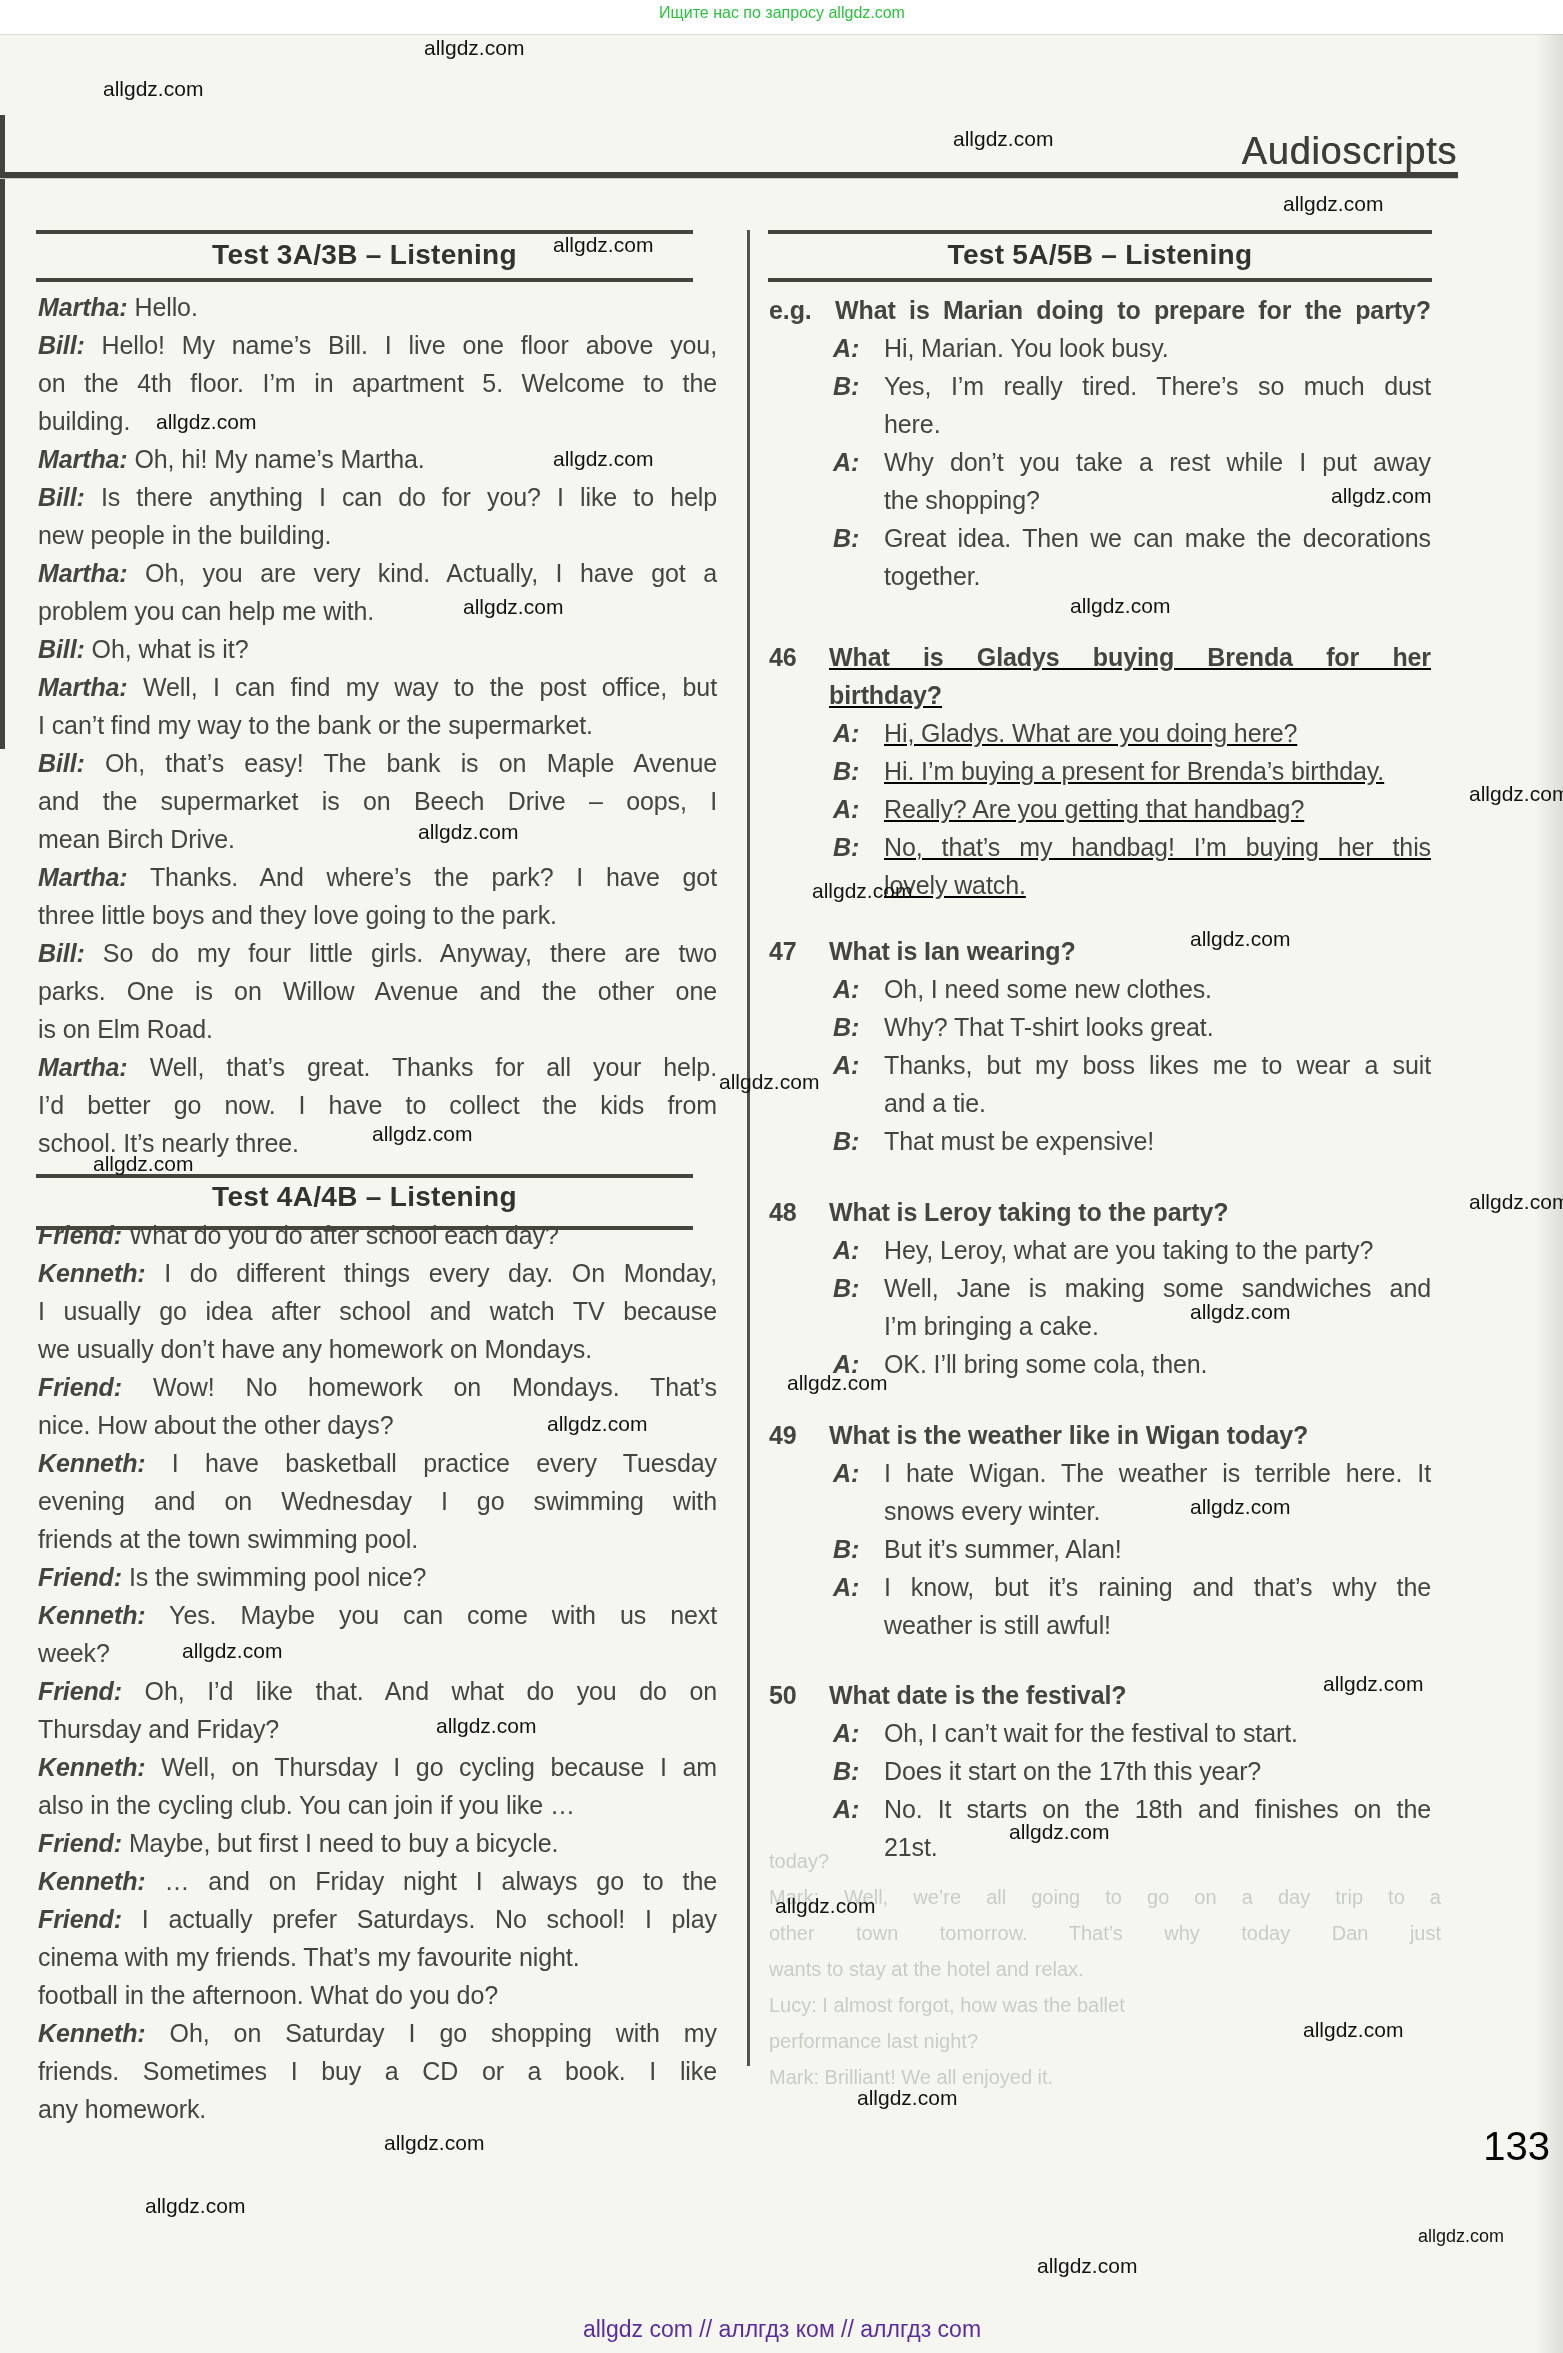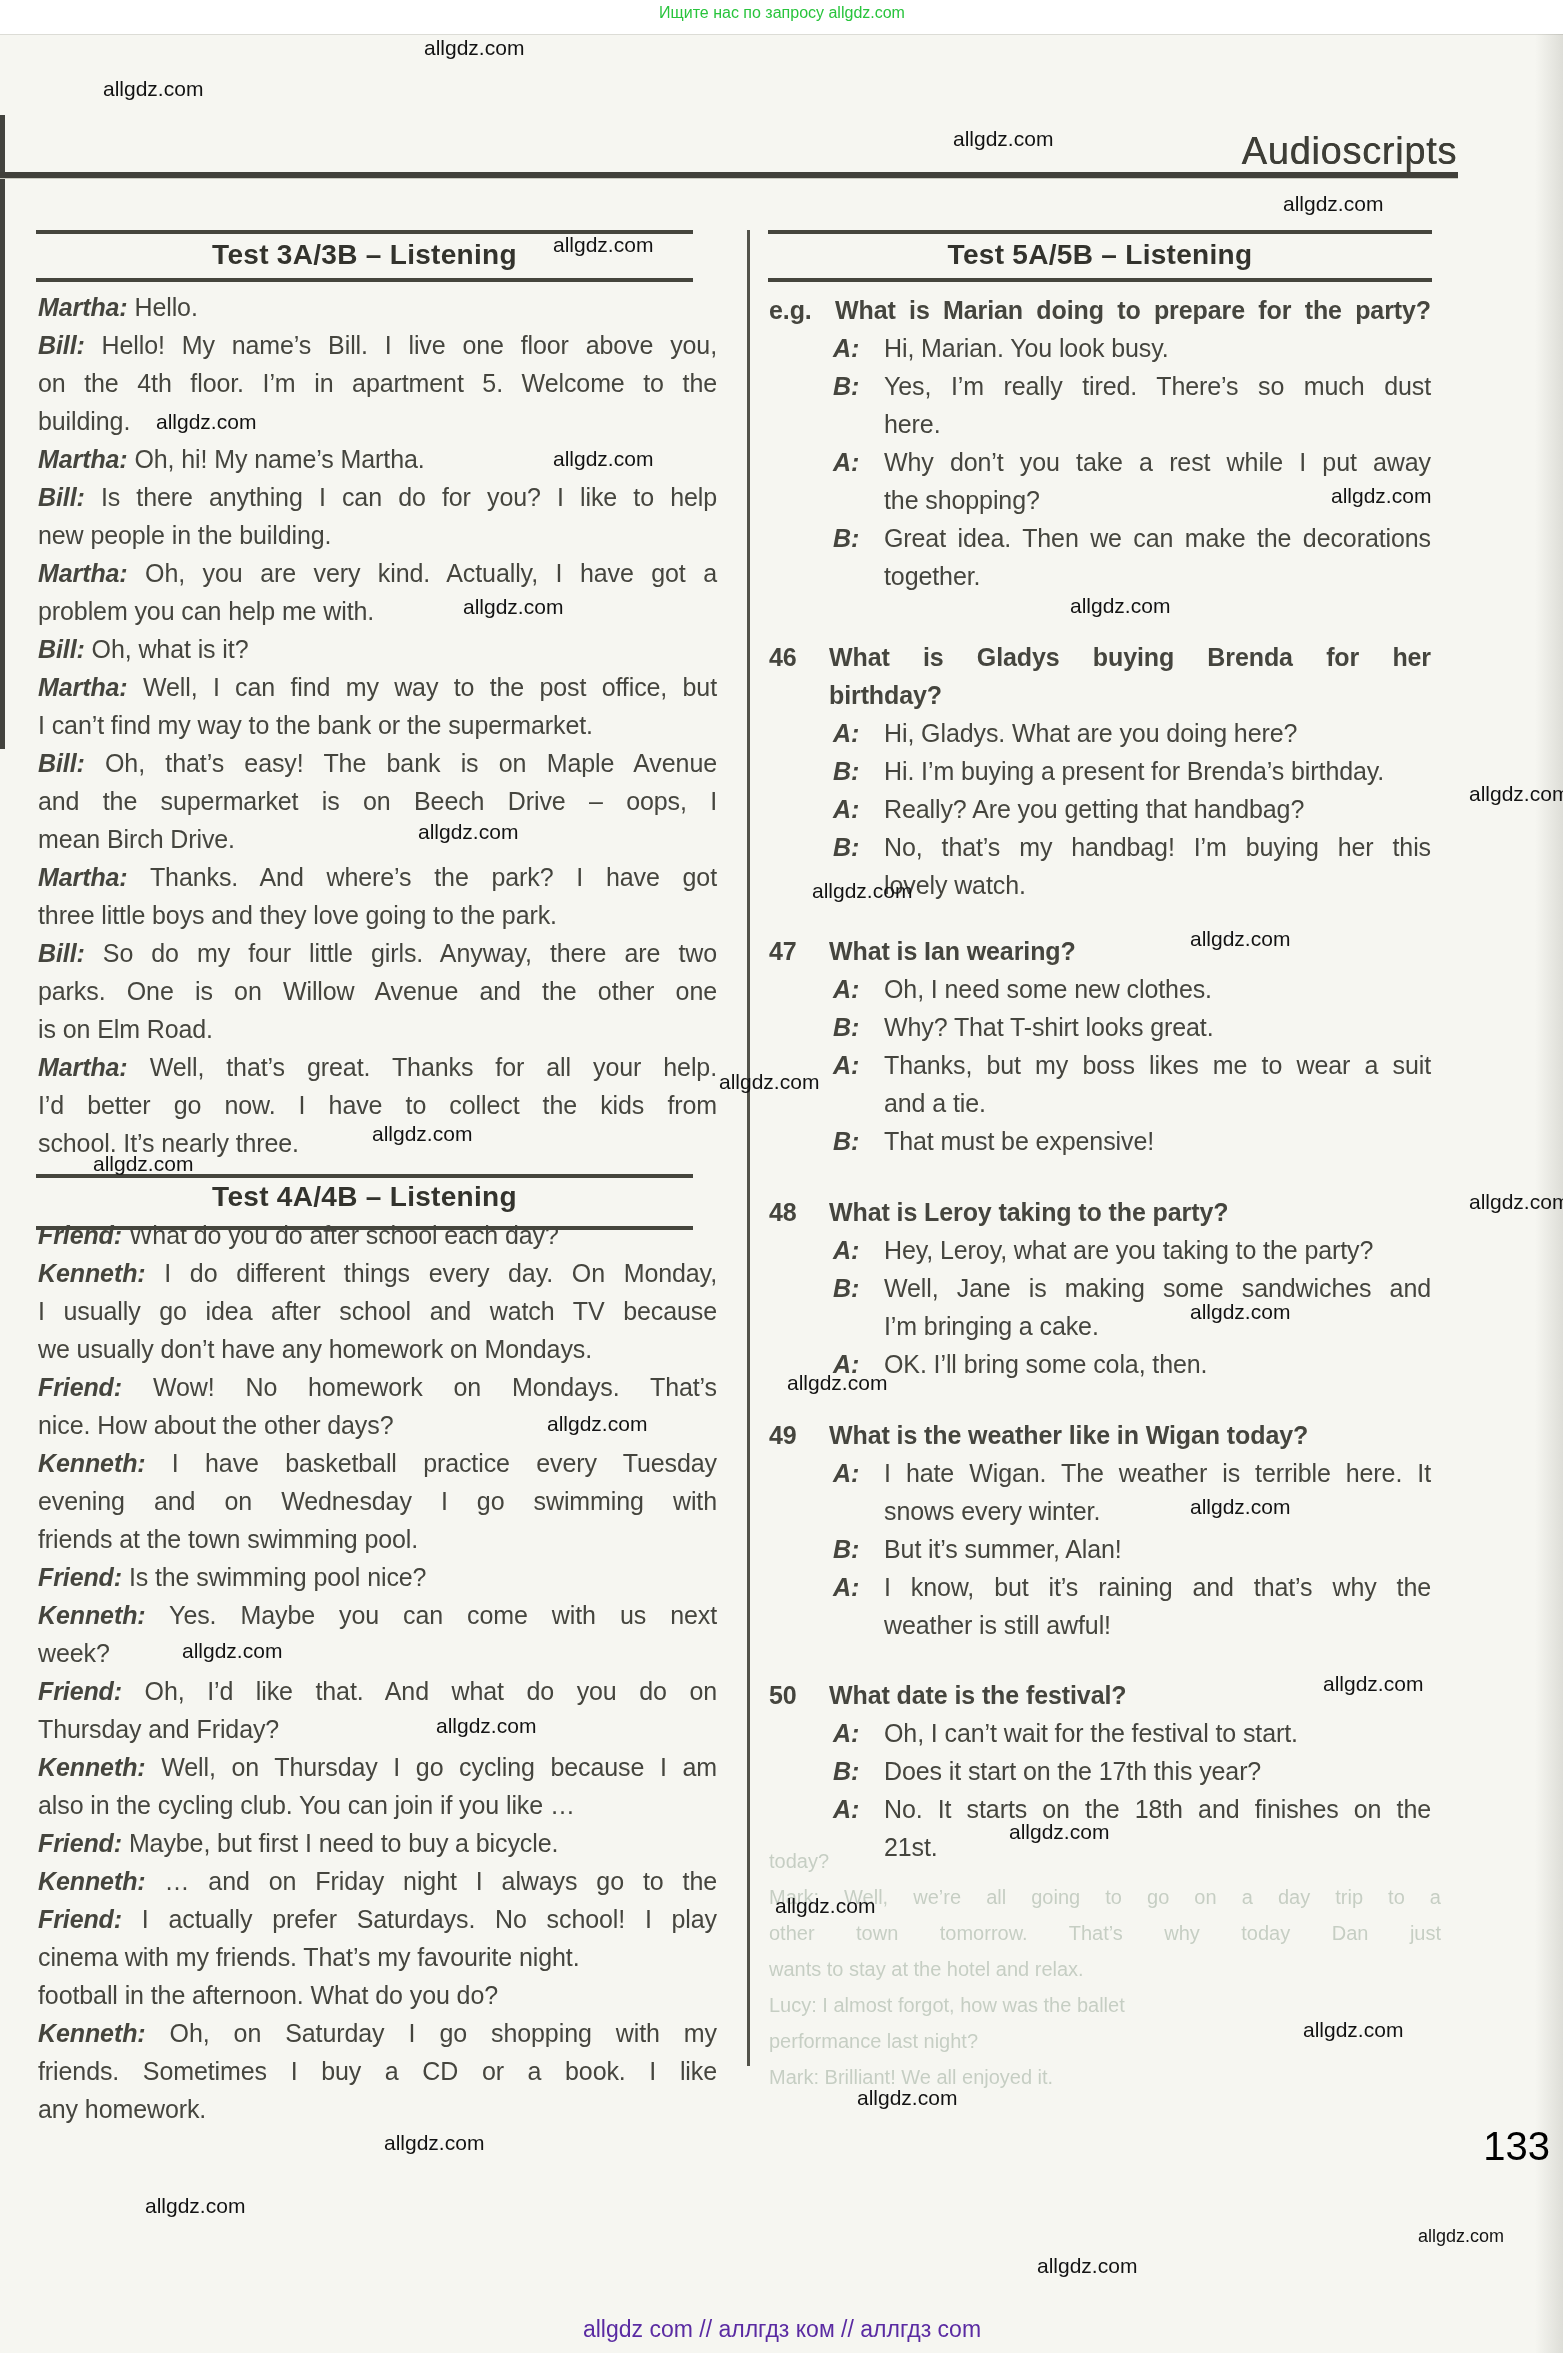--- a/index.html
+++ b/index.html
@@ -128,21 +128,21 @@
   <div class="qblock" id="eg" style="top:291px;">
       <div class="ln qln j"><span class="eglbl">e.g.</span>What is Marian doing to prepare for the party?</div>
       <div class="ln exl first"><span class="lbl">A:</span>Hi, Marian. You look busy.</div>
       <div class="ln exl first j"><span class="lbl">B:</span>Yes, I’m really tired. There’s so much dust</div>
       <div class="ln exl">here.</div>
       <div class="ln exl first j"><span class="lbl">A:</span>Why don’t you take a rest while I put away</div>
       <div class="ln exl">the shopping?</div>
       <div class="ln exl first j"><span class="lbl">B:</span>Great idea. Then we can make the decorations</div>
       <div class="ln exl">together.</div>
     </div>
-  <div class="qblock" style="top:638px;">
+  <div class="qblock" style="top:638px;text-decoration:underline;">
       <div class="ln qln j"><span class="qnum">46</span>What is Gladys buying Brenda for her</div>
       <div class="ln qln qcont">birthday?</div>
       <div class="ln exl first"><span class="lbl">A:</span>Hi, Gladys. What are you doing here?</div>
       <div class="ln exl first"><span class="lbl">B:</span>Hi. I’m buying a present for Brenda’s birthday.</div>
       <div class="ln exl first"><span class="lbl">A:</span>Really? Are you getting that handbag?</div>
       <div class="ln exl first j"><span class="lbl">B:</span>No, that’s my handbag! I’m buying her this</div>
       <div class="ln exl">lovely watch.</div>
     </div>
   <div class="qblock" style="top:932px;">
       <div class="ln qln"><span class="qnum">47</span>What is Ian wearing?</div>

